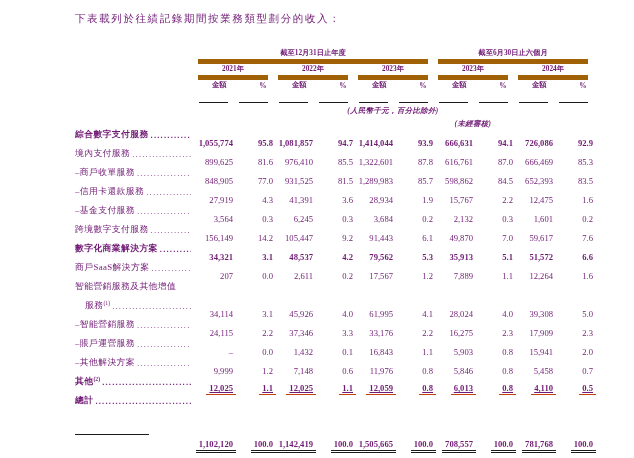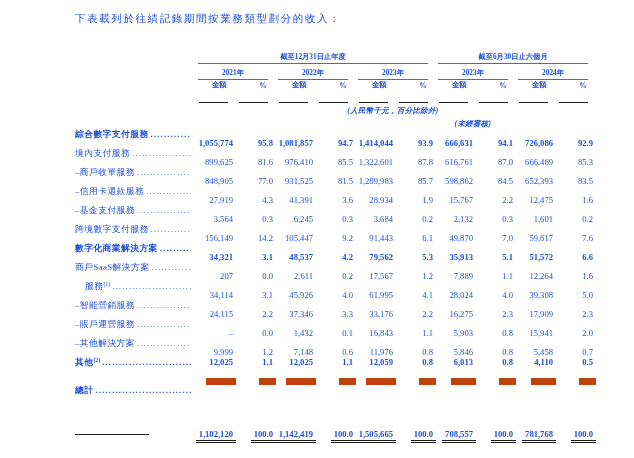--- a/index.html
+++ b/index.html
@@ -1,37 +1,37 @@
 <!DOCTYPE html>
 <html><head>
 <meta charset="utf-8">
 <style>
   html,body{margin:0;padding:0;background:#ffffff;}
   .page{position:relative;width:634px;height:458px;background:#ffffff;overflow:hidden;
-        font-family:"Liberation Serif","DejaVu Serif",serif;color:#1d4ed8;}
+        font-family:"Liberation Serif","DejaVu Serif",serif;color:#701a75;}
   .title{position:absolute;left:75px;top:12px;font-size:10.5px;letter-spacing:1.6px;white-space:nowrap;}
   table.rev{position:absolute;left:75px;top:46px;width:518px;border-collapse:collapse;table-layout:fixed;}
   table.rev td{padding:0;vertical-align:bottom;}
   thead td{font-size:7.3px;font-weight:bold;text-align:center;}
-  .grp-line{border-bottom:1px solid #a16207;padding-bottom:1px;margin:0 5px;white-space:nowrap;}
+  .grp-line{border-bottom:5px solid #a16207;padding-bottom:1px;margin:0 5px;white-space:nowrap;}
   tr.spanhdr td{height:18px;}
   tr.yearhdr td{height:16px;}
   tr.colhdr td{height:16px;}
   .ul{display:inline-block;min-width:27px;border-bottom:1px solid #1a1a1a;padding:0 1px 12px;text-align:right;}
   tr.noterow td{height:13px;font-weight:bold;font-style:italic;font-size:7.4px;letter-spacing:.4px;white-space:nowrap;margin-top:48px;}
   tbody tr{height:19px;}
   tbody td{font-size:8.6px;vertical-align:middle;}
-  td.label{display:flex;align-items:flex-start;font-size:8.8px;letter-spacing:.4px;white-space:nowrap;overflow:hidden;}
+  td.label{display:flex;align-items:center;font-size:8.8px;letter-spacing:.4px;white-space:nowrap;overflow:hidden;}
   td.label.indent .lbl{padding-left:10px;}
   .dots{flex:1;overflow:hidden;white-space:nowrap;margin:0 2px;}
   .dots::after{content:"....................................................................";letter-spacing:1.2px;font-size:8.6px;}
   td.num{text-align:right;white-space:nowrap;}
   tr.bold td, tr.bold .dots::after{font-weight:bold;}
   .val{display:inline-block;}
-  .val.u1{border-bottom:7px solid #c2410c;padding:0 3px 11px;margin-right:-3px;}
+  .val.u1{border-bottom:1px solid #c2410c;padding:0 3px 1px;margin-right:-3px;text-decoration:underline;}
   .val.u2{border-bottom:3px double #1a1a1a;padding:0 3px 1px;margin-right:-3px;margin-top:44px;}
   sup{font-size:5.8px;vertical-align:.5em;letter-spacing:0;}
   .foot-rule{position:absolute;left:75px;top:434px;width:74px;border-top:1px solid #1a1a1a;}
   .foot-label{position:absolute;left:75px;top:439px;font-size:8.6px;font-style:italic;letter-spacing:1px;margin-top:41px;}
 </style>
 </head>
 <body>
 
 <div class="page">
 
@@ -226,20 +226,26 @@
           <td class="num"><span class="val">2,611</span></td>
           <td class="num"><span class="val">0.2</span></td>
           <td class="num"><span class="val">17,567</span></td>
           <td class="num"><span class="val">1.2</span></td>
           <td class="num"><span class="val">7,889</span></td>
           <td class="num"><span class="val">1.1</span></td>
           <td class="num"><span class="val">12,264</span></td>
           <td class="num"><span class="val">1.6</span></td>
         </tr>
         <tr>
+          <td class="label">
+            <span class="lbl">智能營銷服務及其他增值</span>
+          </td>
+          <td colspan="10"></td>
+        </tr>
+        <tr>
           <td class="label indent">
             <span class="lbl">服務<sup>(1)</sup></span>
             <span class="dots"></span>
           </td>
           <td class="num"><span class="val">34,114</span></td>
           <td class="num"><span class="val">3.1</span></td>
           <td class="num"><span class="val">45,926</span></td>
           <td class="num"><span class="val">4.0</span></td>
           <td class="num"><span class="val">61,995</span></td>
           <td class="num"><span class="val">4.1</span></td>

